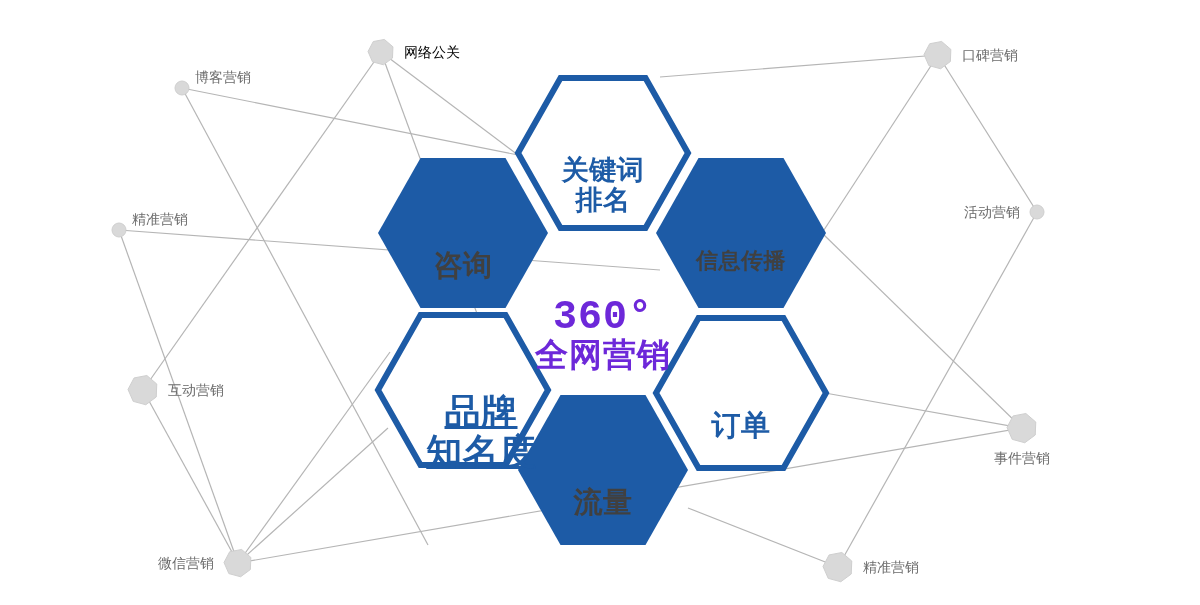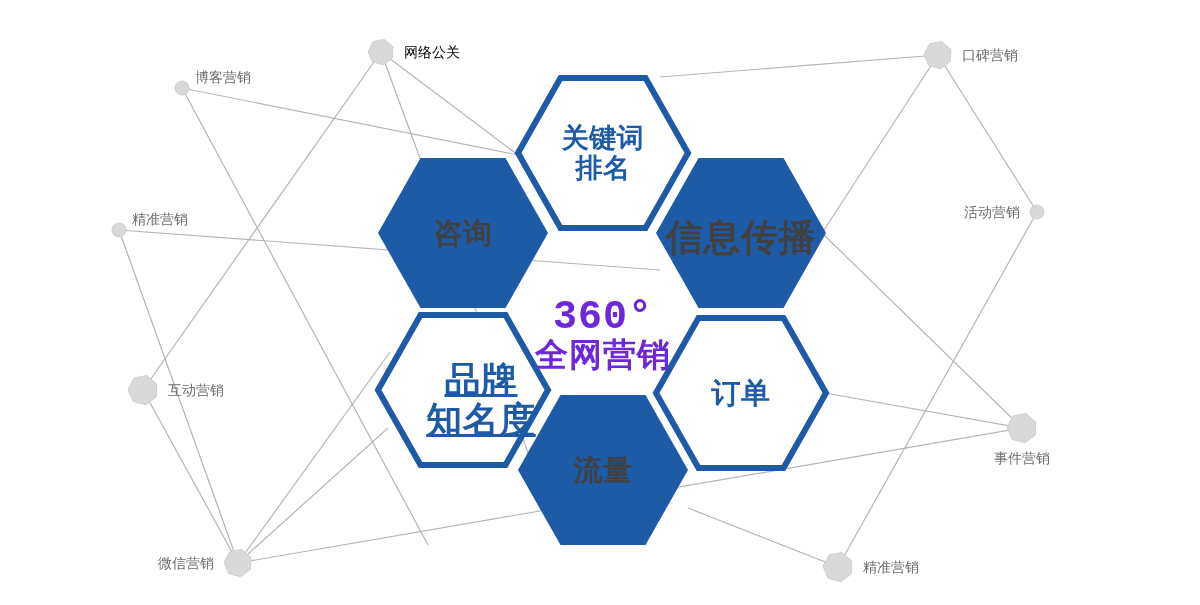--- a/index.html
+++ b/index.html
@@ -33,20 +33,21 @@
     font-family: "Liberation Sans", "DejaVu Sans", sans-serif;
   }
   .hex-label {
     position: absolute;
     text-align: center;
     font-weight: bold;
     line-height: 1.12;
     white-space: pre-line;
     font-family: "Liberation Sans", "DejaVu Sans", sans-serif;
     letter-spacing: 0.5px;
+    margin-top: 32px;
   }
   .hex-label.filled { color: #404040; }
   .hex-label.outline { color: #1d5ba6; }
   #center-title {
     position: absolute;
     text-align: center;
     color: #6d28d9;
     font-weight: bold;
     line-height: 1.1;
     font-family: Liberation Mono, monospace;
@@ -110,21 +111,21 @@
       <div class="node-label" style="color: rgb(107, 107, 107); left: 158px; top: 556px;">微信营销</div>
       <div class="node-label" style="color: rgb(107, 107, 107); left: 962px; top: 48px; text-align: right;">口碑营销</div>
       <div class="node-label" style="color: rgb(107, 107, 107); left: 964px; top: 205px;">活动营销</div>
       <div class="node-label" style="color: rgb(107, 107, 107); left: 994px; top: 451px;">事件营销</div>
       <div class="node-label" style="color: rgb(107, 107, 107); left: 863px; top: 560px;">精准营销</div>
     </div>
   <div id="hex-labels-layer">
       <div class="hex-label outline" style="font-size: 27px; width: 170px; left: 518px; top: 123px;">关键词
 排名</div>
       <div class="hex-label filled" style="font-size: 29px; width: 170px; left: 378px; top: 217px;">咨询</div>
-      <div class="hex-label filled" style="font-size: 37px; width: 170px; left: 656px; top: 217px;">信息传播</div>
+      <div class="hex-label filled" style="font-size: 22px; width: 170px; left: 656px; top: 217px;">信息传播</div>
       <div class="hex-label outline" style="font-size: 36px; width: 170px; left: 396px; top: 360px; text-decoration: underline;">品牌
 知名度</div>
       <div class="hex-label outline" style="font-size: 29px; width: 170px; left: 656px; top: 377px;">订单</div>
       <div class="hex-label filled" style="font-size: 29px; width: 170px; left: 518px; top: 454px;">流量</div>
     </div>
 
   <div id="center-title" style="width: 220px; left: 493px; top: 272px;">
     <span class="big">360°</span>
     <span class="sub">全网营销</span>
   </div>

